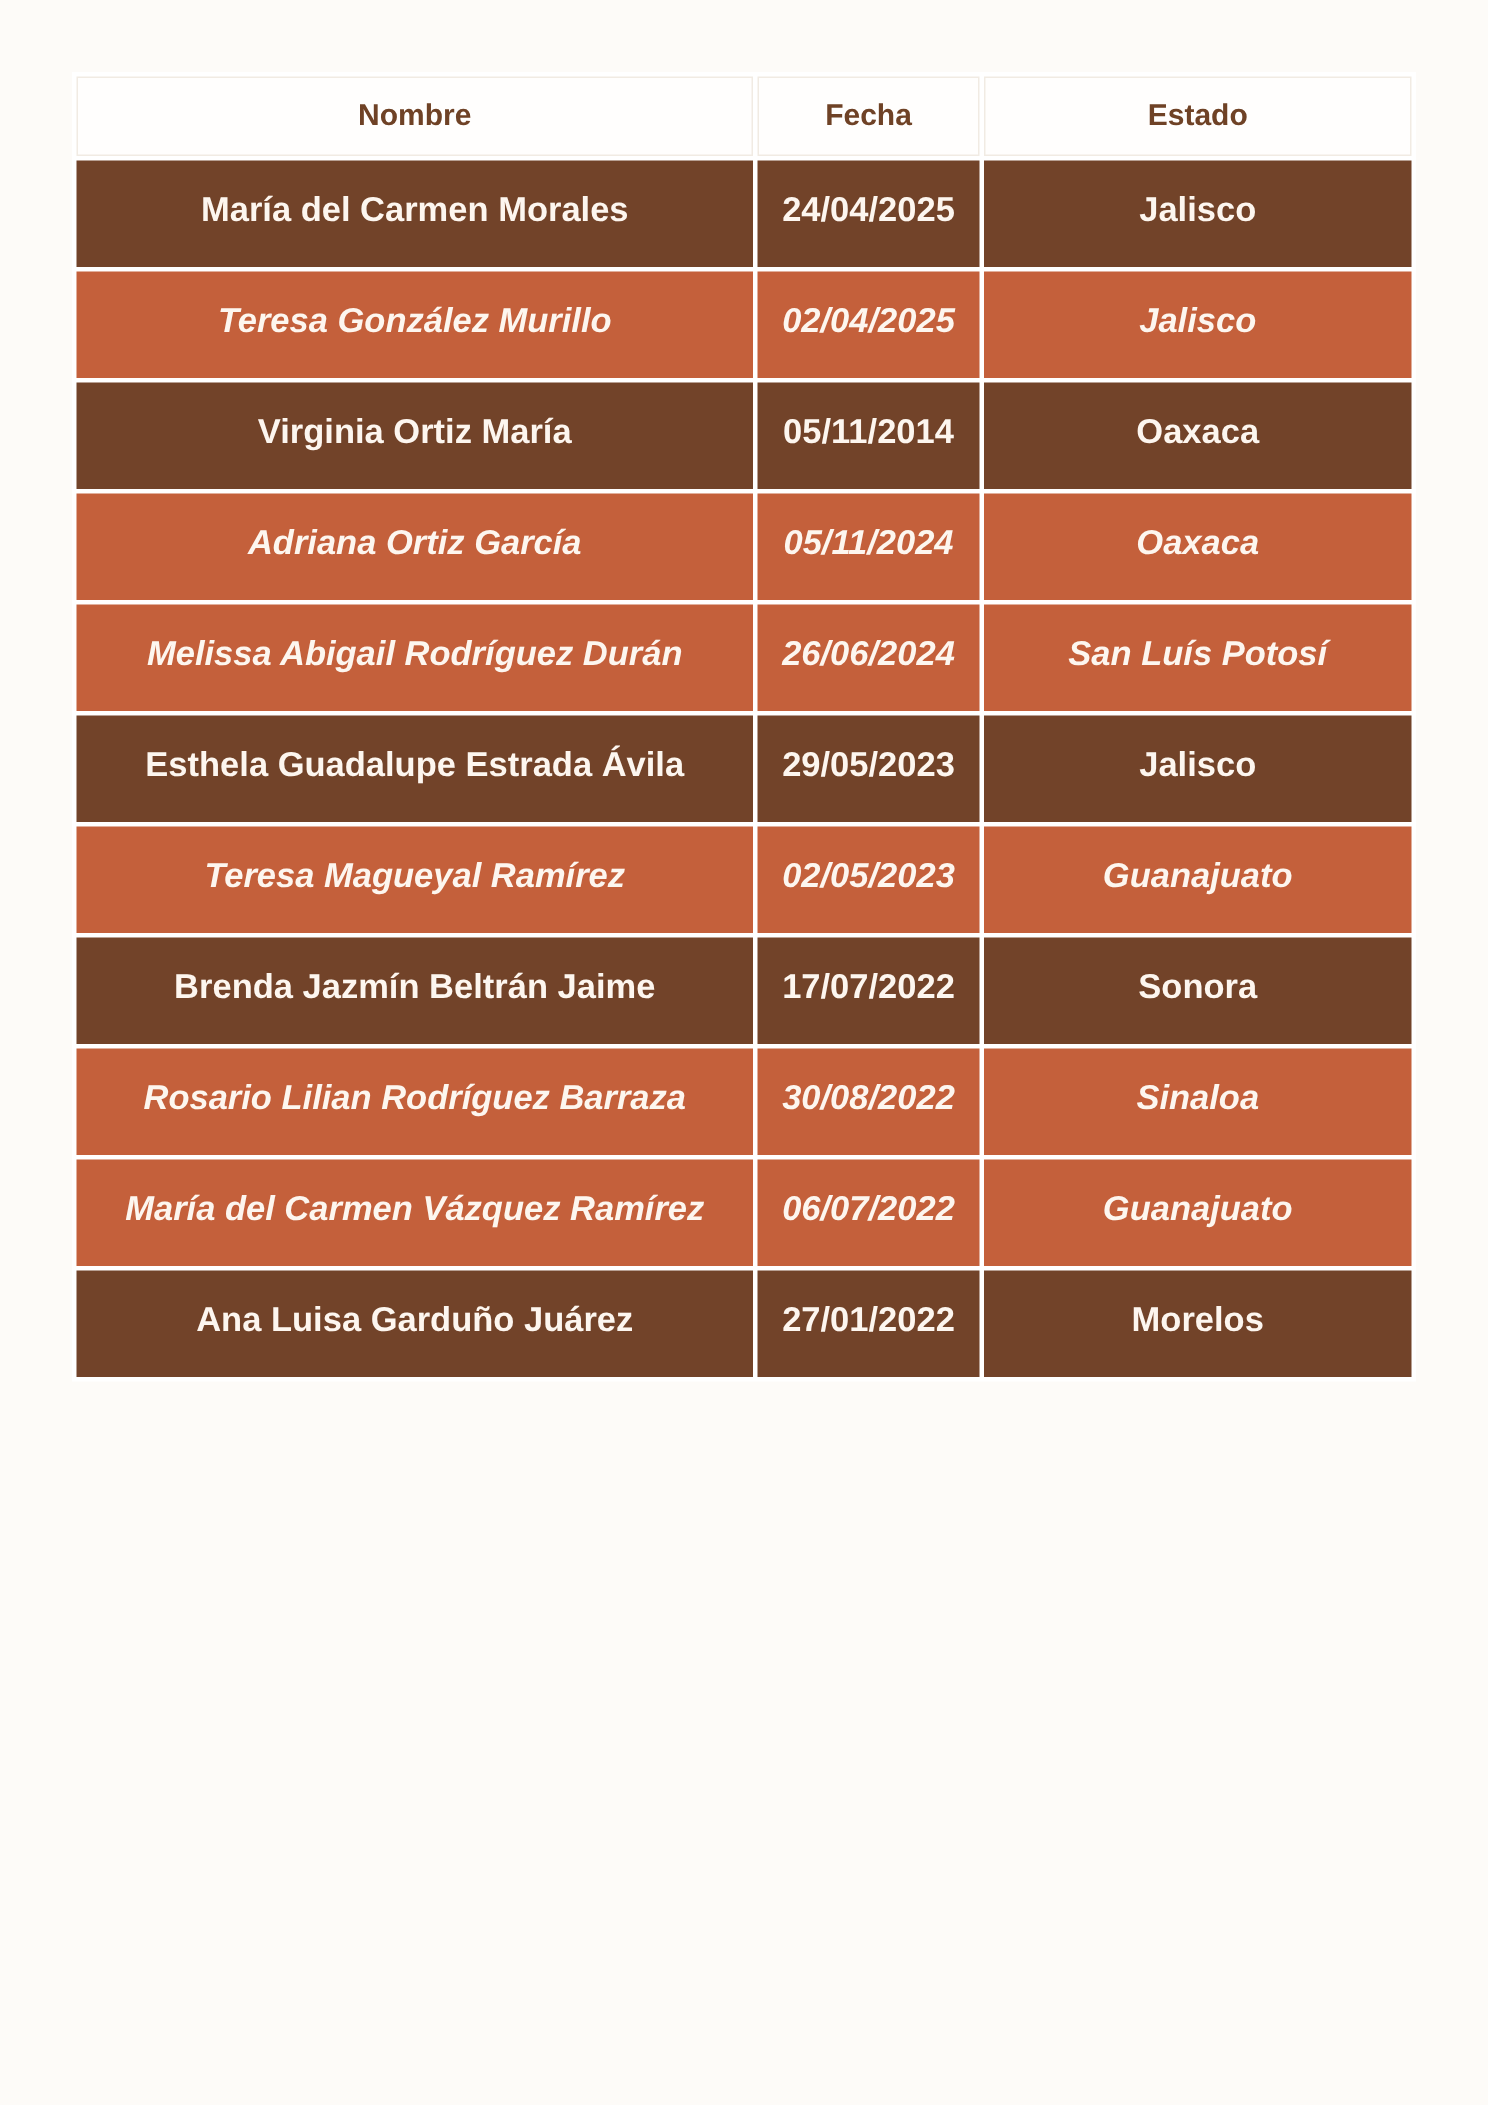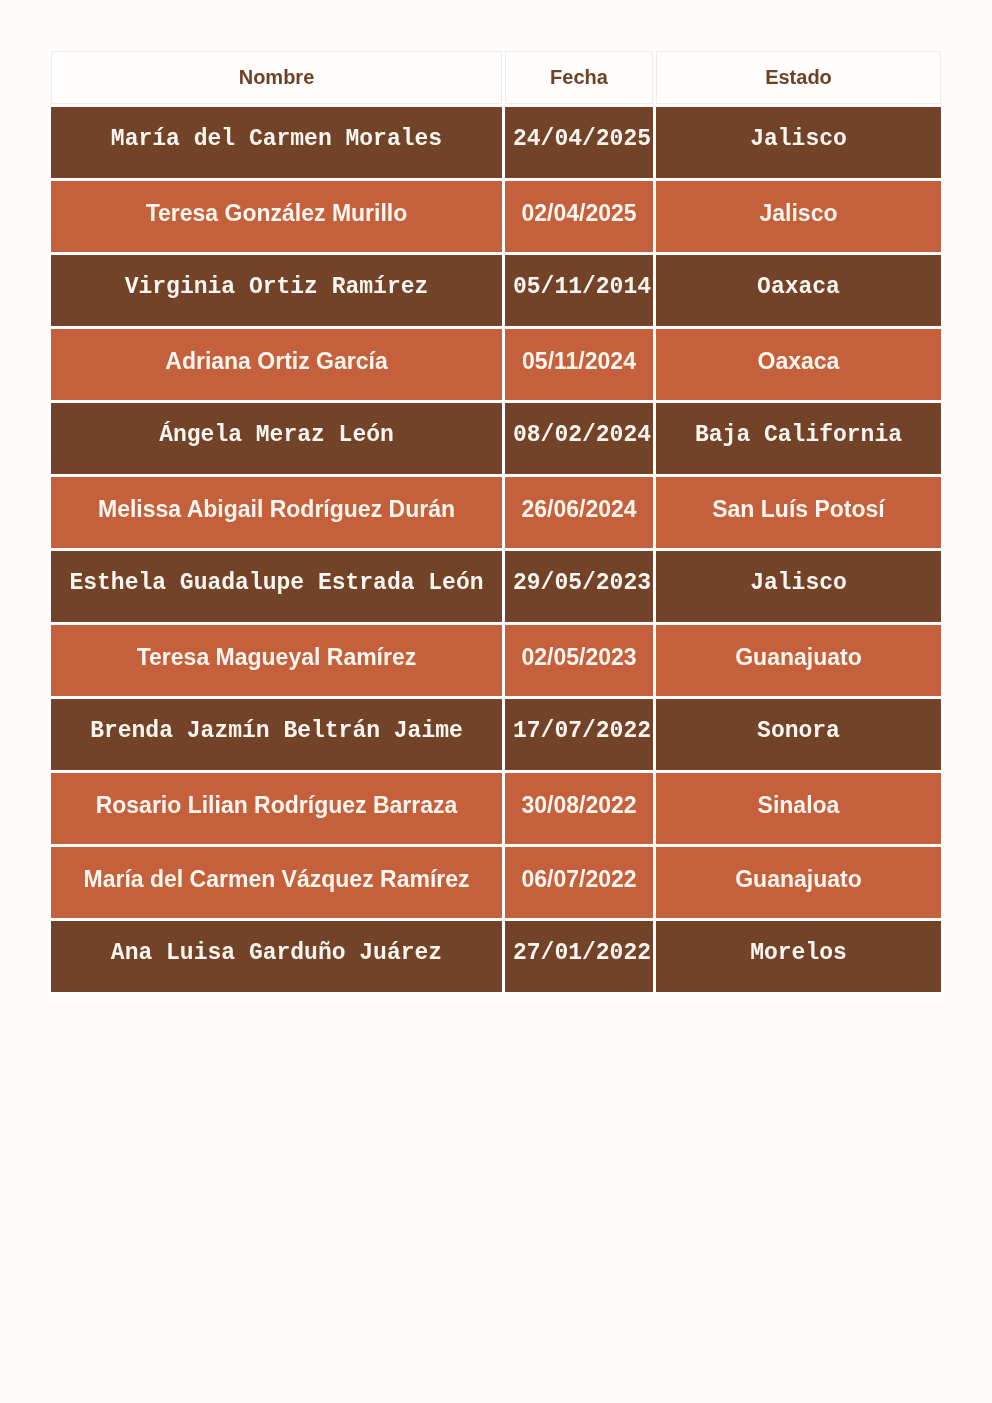--- a/index.html
+++ b/index.html
@@ -49,22 +49,22 @@
     height: 71px;
     padding: 0 8px 6px 8px;
     text-align: center;
     vertical-align: middle;
     color: var(--row-text);
     font-size: 23px;
     font-weight: bold;
     line-height: 1.15;
     overflow: hidden;
   }
-  tr.row-brown  td { background: var(--row-brown); font-family: Liberation Mono, monospace; }
-  tr.row-orange td { background: var(--row-orange); }
+  tr.row-brown  td { background: var(--row-brown); }
+  tr.row-orange td { background: var(--row-orange); font-style: italic; }
 </style>
 </head>
 <body>
 
 <table class="records">
   <colgroup>
     <col class="col-name">
     <col class="col-date">
     <col class="col-state">
   </colgroup>
@@ -80,41 +80,36 @@
     <td>María del Carmen Morales</td>
     <td>24/04/2025</td>
     <td>Jalisco</td>
   </tr>
       <tr class="row-orange">
     <td>Teresa González Murillo</td>
     <td>02/04/2025</td>
     <td>Jalisco</td>
   </tr>
       <tr class="row-brown">
-    <td>Virginia Ortiz Ramírez</td>
+    <td>Virginia Ortiz María</td>
     <td>05/11/2014</td>
     <td>Oaxaca</td>
   </tr>
       <tr class="row-orange">
     <td>Adriana Ortiz García</td>
     <td>05/11/2024</td>
     <td>Oaxaca</td>
   </tr>
-      <tr class="row-brown">
-    <td>Ángela Meraz León</td>
-    <td>08/02/2024</td>
-    <td>Baja California</td>
-  </tr>
       <tr class="row-orange">
     <td>Melissa Abigail Rodríguez Durán</td>
     <td>26/06/2024</td>
     <td>San Luís Potosí</td>
   </tr>
       <tr class="row-brown">
-    <td>Esthela Guadalupe Estrada León</td>
+    <td>Esthela Guadalupe Estrada Ávila</td>
     <td>29/05/2023</td>
     <td>Jalisco</td>
   </tr>
       <tr class="row-orange">
     <td>Teresa Magueyal Ramírez</td>
     <td>02/05/2023</td>
     <td>Guanajuato</td>
   </tr>
       <tr class="row-brown">
     <td>Brenda Jazmín Beltrán Jaime</td>

